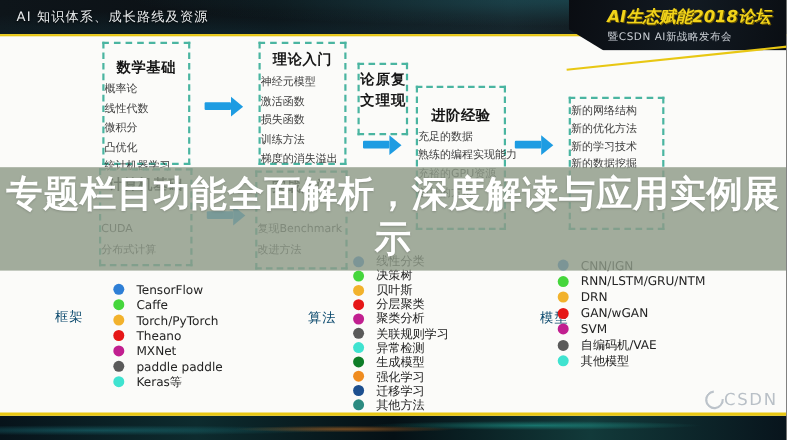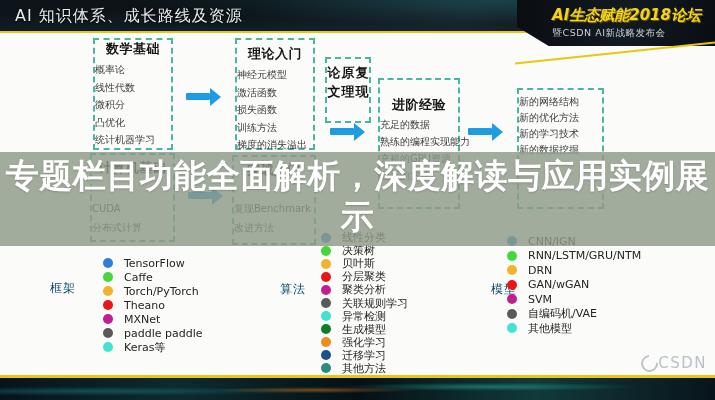--- a/index.html
+++ b/index.html
@@ -5,21 +5,21 @@
   html,body{margin:0;padding:0;background:#222;}
   #stage{position:relative;width:715px;height:400px;overflow:hidden;
          font-family:"DejaVu Sans","Liberation Sans",sans-serif;background:#fbfbf9;}
 
   
   #header{position:absolute;left:0;top:0;width:715px;height:31px;
     background:
       radial-gradient(ellipse at 75% 0%, rgba(45,160,175,.28), transparent 55%),
       radial-gradient(ellipse at 30% 100%, rgba(30,110,130,.18), transparent 50%),
       linear-gradient(90deg,#0e151a,#0b1014 35%,#152228 65%,#0a0e12);}
-  #header .hd-title{color:#e9ecee;font-size:16px;line-height:31px;padding-left:15px;
+  #header .hd-title{color:#e9ecee;font-size:12px;line-height:31px;padding-left:15px;
     letter-spacing:1px;font-weight:500;text-shadow:0 1px 2px #000;}
   .yellow-line{position:absolute;left:0;width:715px;background:#e8c713;z-index:4;}
   #yl-top{top:31px;height:2px;}
   #yl-bottom{top:375px;height:3px;}
 
   
   #badge{position:absolute;right:0;top:0;width:198px;height:46px;z-index:5;
     background:linear-gradient(100deg,#0a0d12 0%,#121a22 55%,#0a0e13 100%);
     clip-path:polygon(0 0,100% 0,100% 100%,16% 100%,0 58%);}
   #badge .badge-title{margin-top:6px;text-align:right;padding-right:14px;
@@ -40,21 +40,21 @@
 
   
   .dash-box{position:absolute;border:2px dashed #4ab5a1;text-align:center;z-index:2;
     box-sizing:border-box;}
   .bx-title{font-weight:bold;font-size:13px;color:#161616;letter-spacing:.5px;}
   .bx-items{display:flex;flex-direction:column;align-items:flex-start;font-size:10px;
     color:#3c3c3c;white-space:nowrap;}
   .bx-items span{line-height:11px;}
 
   #box-math{left:93px;top:38px;width:80px;height:112px;}
-  #box-math .bx-title{margin-top:0;}
+  #box-math .bx-title{margin-top:12px;}
   #box-math .bx-items{margin-top:6px;gap:6.5px;}
 
   #box-computer{left:90px;top:153px;width:85px;height:89px;}
   #box-computer .bx-title{margin-top:4px;}
   #box-computer .bx-items{margin-top:26px;gap:8px;}
 
   #box-theory{left:235px;top:38px;width:80px;height:112px;}
   #box-theory .bx-title{margin-top:5px;}
   #box-theory .bx-items{margin-top:6px;gap:6.5px;}
 

